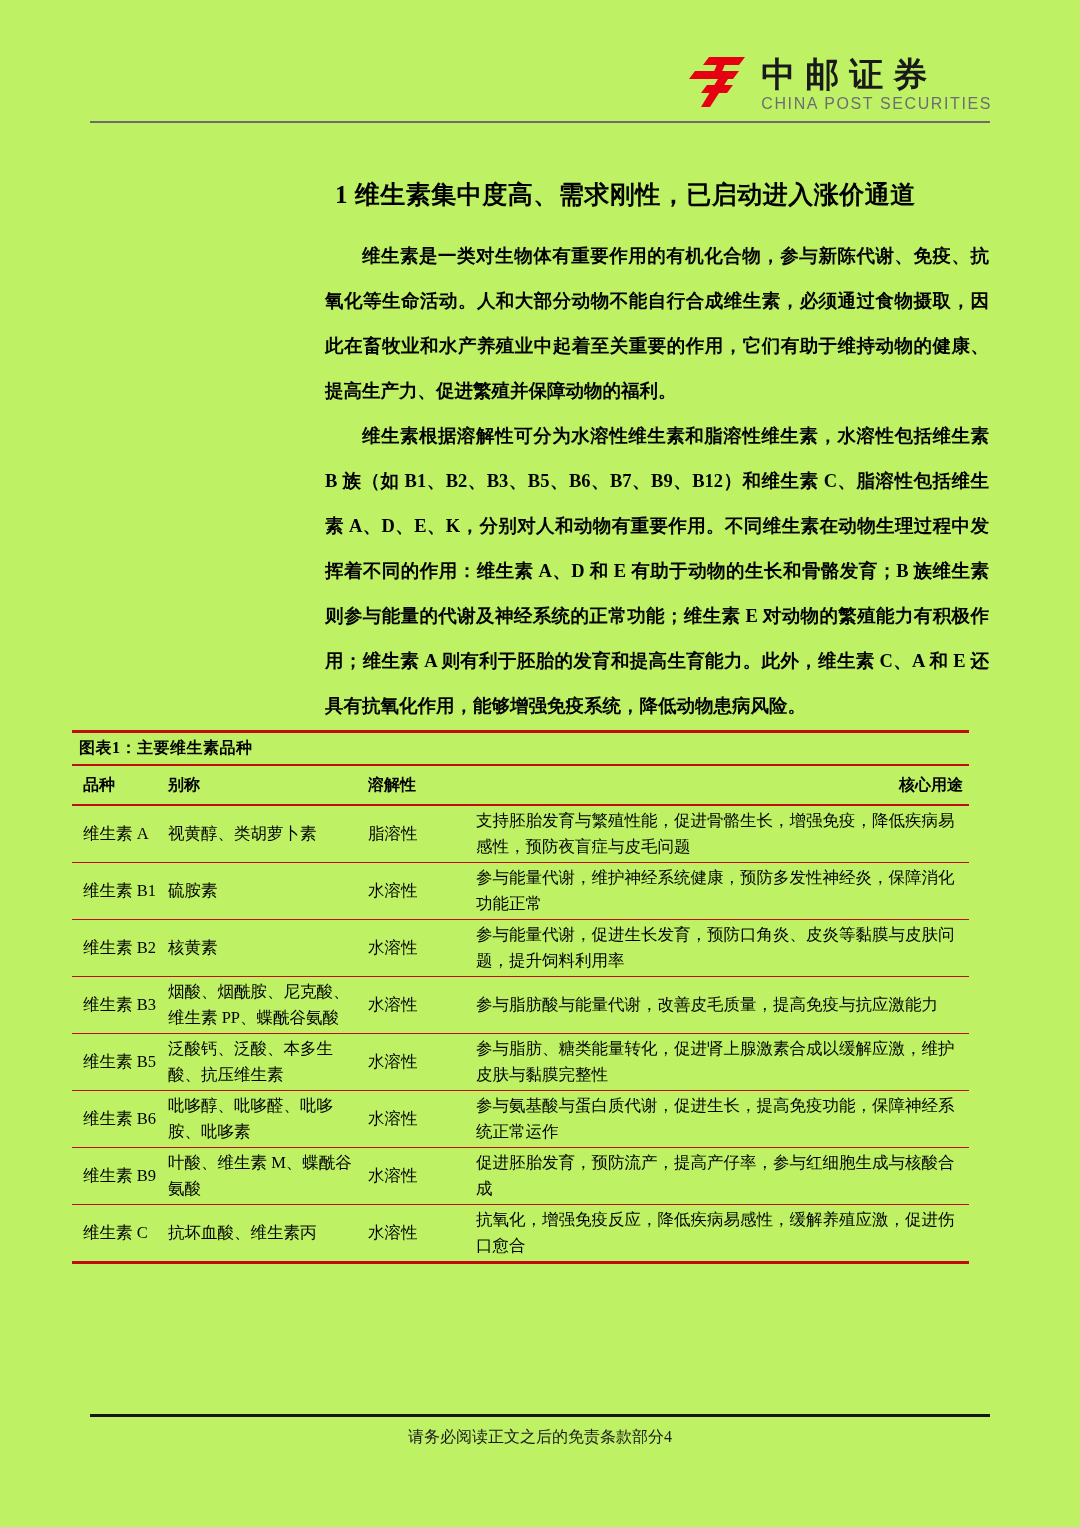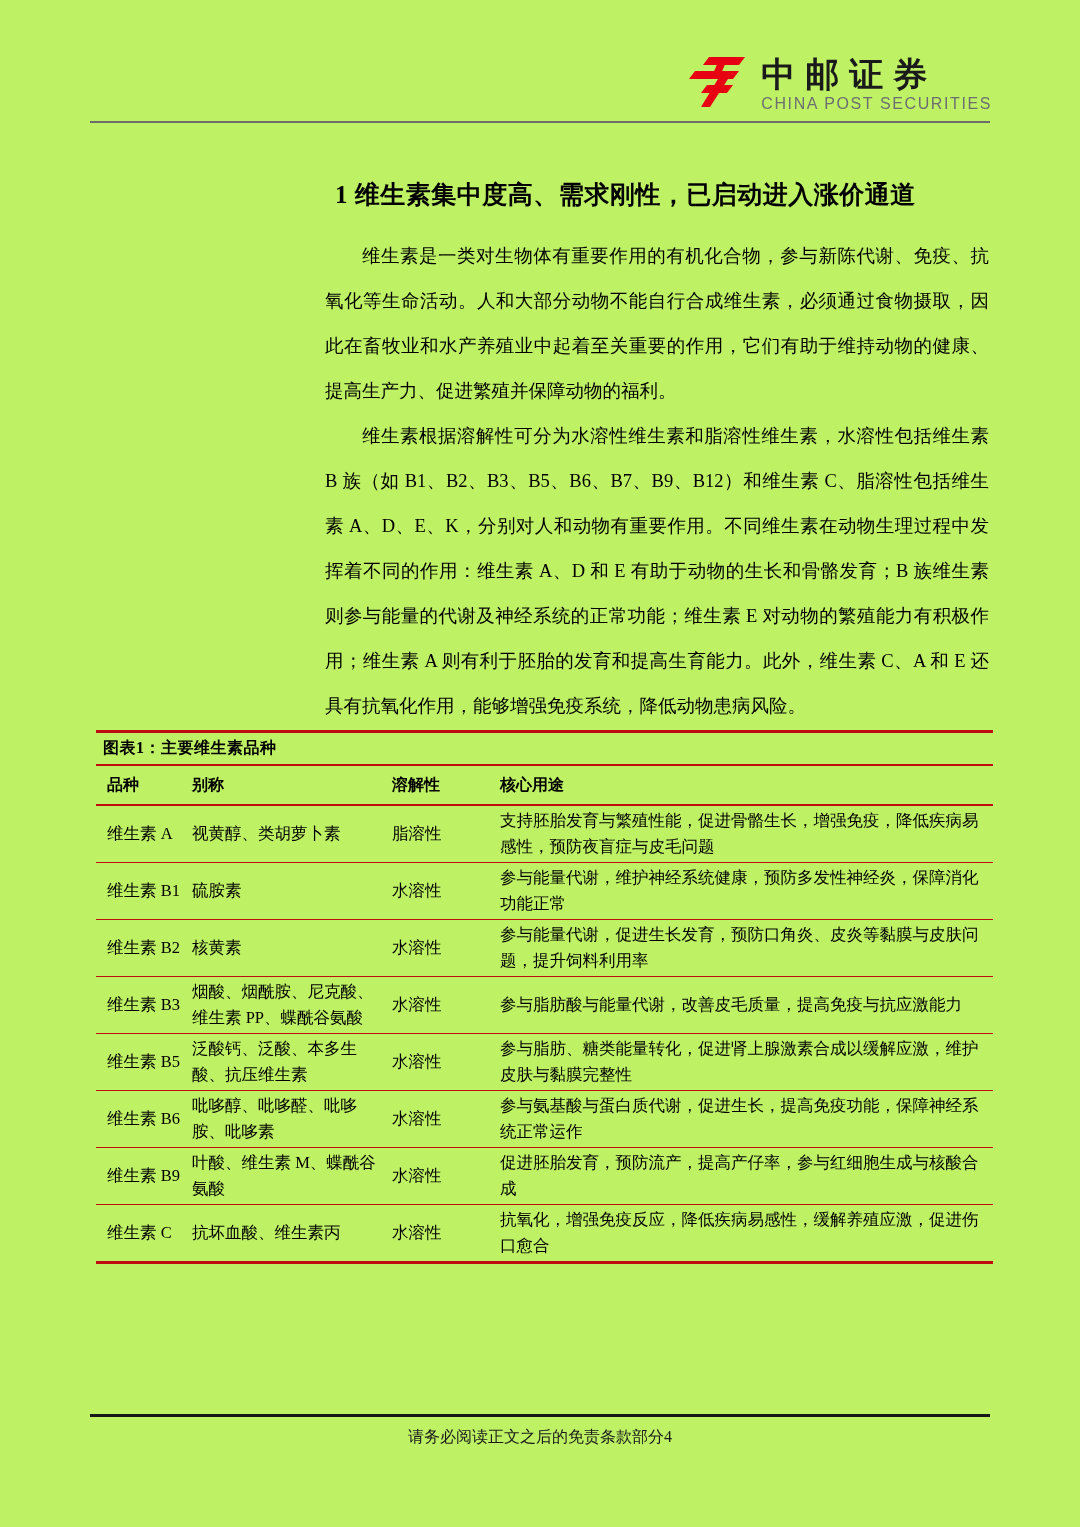--- a/index.html
+++ b/index.html
@@ -27,34 +27,34 @@
   .heading {
     position:absolute; left:323px; top:166px; margin:12px;
     font-size:25px; font-weight:700; letter-spacing:0.5px; white-space:nowrap;
   }
 
   
   .body-text {
     position:absolute; left:325px; top:234px; width:664px;
     font-size:18.5px; line-height:45px; text-align:justify; text-justify:inter-character;
   }
-  .body-text p { margin:0; text-indent:2em; }
+  .body-text p { margin:0; text-indent:2em;font-weight:bold; }
 
   
-  .figure { position:absolute; left:96px; top:730px; width:897px; }
+  .figure { position:absolute; left:72px; top:730px; width:897px; }
   .fig-caption {
     border-top:3px solid #c00d10; border-bottom:2px solid #c00d10;
     font-size:16px; font-weight:700; padding:5px 7px; letter-spacing:0.5px;
   }
   table.vitamins { width:100%; border-collapse:collapse; table-layout:fixed; }
   table.vitamins th {
     font-size:16px; font-weight:700; text-align:left;
     padding:9px 6px 8px 6px; border-bottom:2px solid #c00d10; vertical-align:middle;
   }
-  table.vitamins th.center { text-align:left; }
+  table.vitamins th.center { text-align:right; }
   table.vitamins td {
     font-size:16.5px; line-height:26px; padding:2px 6px;
     border-bottom:1px solid #c00d10; vertical-align:middle; text-align:left;
   }
   table.vitamins tbody tr:last-child td { border-bottom:3px solid #c00d10; }
   table.vitamins th:first-child, table.vitamins td:first-child { padding-left:11px; }
 
   
   .footer {
     position:absolute; left:90px; right:90px; top:1414px;

